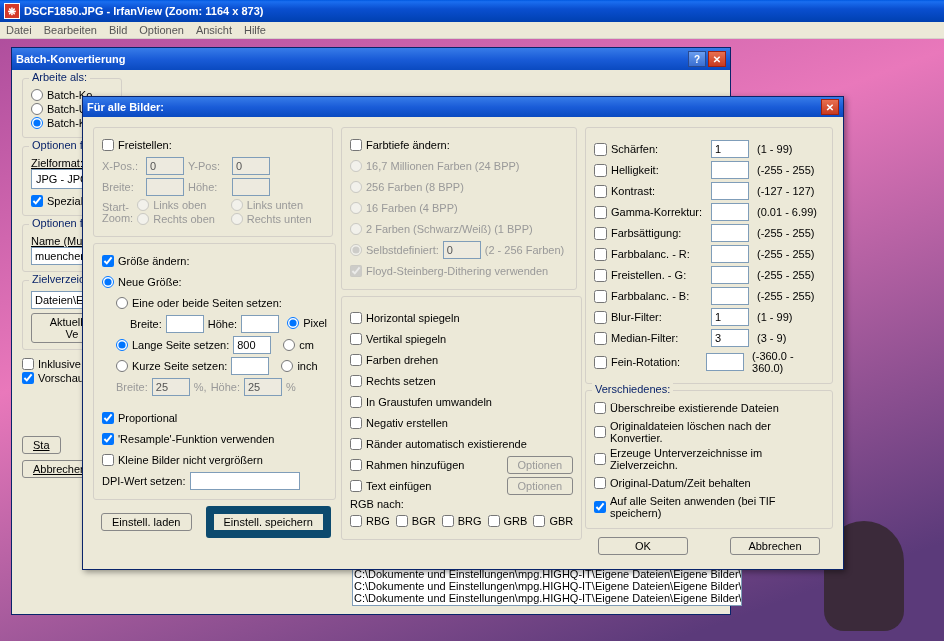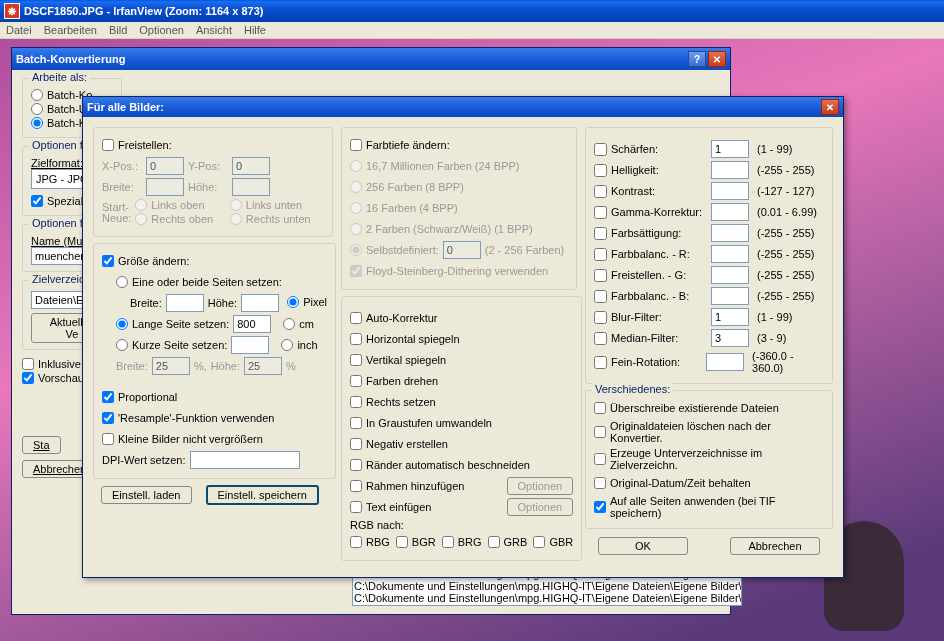--- a/index.html
+++ b/index.html
@@ -22,21 +22,21 @@
 
 .groupbox { border: 1px solid #d4d0c8; border-radius: 3px; padding: 10px 8px 6px; position: relative; margin-bottom: 8px; }
 .groupbox > .legend { position: absolute; top: -8px; left: 6px; background: #ece9d8; padding: 0 3px; color: #0a246a; }
 
 .row { display: flex; align-items: center; gap: 16px; margin-bottom: 4px; }
 .radio, .checkbox { display: inline-flex; align-items: center; gap: 4px; }
 .radio input, .checkbox input { width: 12px; height: 12px; }
 input[type=text] { border: 1px solid #7f9db9; padding: 1px 3px; height: 18px; font-size: 11px; }
 select { border: 1px solid #7f9db9; height: 20px; background: white; font-size: 11px; }
 button.win-btn { background: #ece9d8; border: 1px solid #888; border-radius: 3px; padding: 2px 10px; font-size: 11px; cursor: default; }
-button.win-btn.default { border: 2px solid #0c4a6e; }
+button.win-btn.default { border: 8px solid #0c4a6e; }
 .disabled { color: #999; }
 
 
 .adv-dialog { position: absolute; top: 96px; left: 82px; width: 762px; background: #ece9d8; border: 1px solid #0a246a; box-shadow: 2px 2px 6px rgba(0,0,0,0.4); }
 .adv-titlebar { background: linear-gradient(#377ce8, #1a5cd8 50%, #0a4ac0); height: 20px; display: flex; align-items: center; justify-content: space-between; padding: 0 4px; color: white; font-weight: bold; }
 .adv-body { padding: 10px; display: flex; gap: 8px; }
 .col1 { width: 240px; }
 .col2 { width: 236px; }
 .col3 { flex: 1; }
 
@@ -163,21 +163,21 @@
           <input type="text" class="small-input" disabled="" value="0" style="">
         </div>
         <div class="panel-row">
           <label class="disabled" style="width:40px">Breite:</label>
           <input type="text" class="small-input" disabled="" style="">
           <label class="disabled" style="width:40px">Höhe:</label>
           <input type="text" class="small-input" disabled="" style="">
         </div>
         <div class="panel-row">
           <label class="disabled" style="width:36px; white-space:pre-line; line-height:11px">Start-
-Neue:</label>
+Zoom:</label>
           <div>
             <div class="radio disabled">
                 <input type="radio" disabled="" style="">
                 <label>Links oben</label>
               </div>
             <div class="radio disabled">
                 <input type="radio" disabled="" style="">
                 <label>Rechts oben</label>
               </div>
           </div>
@@ -191,20 +191,24 @@
                 <label>Rechts unten</label>
               </div>
           </div>
         </div>
       </fieldset>
 
       <fieldset class="panel">
         <div class="panel-row checkbox">
             <input type="checkbox" checked="" style="">
             <label>Größe ändern:</label>
+          </div>
+        <div class="panel-row radio">
+            <input type="radio" checked="" style="">
+            <label>Neue Größe:</label>
           </div>
         <div style="margin-left:14px">
           <div class="panel-row radio">
               <input type="radio" style="">
               <label>Eine oder beide Seiten setzen:</label>
             </div>
           <div class="panel-row" style="margin-left:14px">
             <label>Breite:</label>
             <input type="text" class="small-input" style="">
             <label>Höhe:</label>
@@ -304,24 +308,20 @@
         </div>
         <div class="panel-row checkbox disabled">
             <input type="checkbox" disabled="" checked="" style="">
             <label>Floyd-Steinberg-Dithering verwenden</label>
           </div>
       </fieldset>
 
       <fieldset class="panel" style="padding-top:12px">
         <div class="panel-row checkbox">
             <input type="checkbox" style="">
-            <label>Auto-Korrektur</label>
-          </div>
-        <div class="panel-row checkbox">
-            <input type="checkbox" style="">
             <label>Horizontal spiegeln</label>
           </div>
         <div class="panel-row checkbox">
             <input type="checkbox" style="">
             <label>Vertikal spiegeln</label>
           </div>
         <div class="panel-row checkbox">
             <input type="checkbox" style="">
             <label>Farben drehen</label>
           </div>
@@ -332,21 +332,21 @@
         <div class="panel-row checkbox">
             <input type="checkbox" style="">
             <label>In Graustufen umwandeln</label>
           </div>
         <div class="panel-row checkbox">
             <input type="checkbox" style="">
             <label>Negativ erstellen</label>
           </div>
         <div class="panel-row checkbox">
             <input type="checkbox" style="">
-            <label>Ränder automatisch beschneiden</label>
+            <label>Ränder automatisch existierende</label>
           </div>
         <div class="panel-row">
           <div class="checkbox">
               <input type="checkbox" style="">
               <label>Rahmen hinzufügen</label>
             </div>
           <button class="win-btn disabled" style="margin-left:auto" disabled="">Optionen</button>
         </div>
         <div class="panel-row">
           <div class="checkbox">

